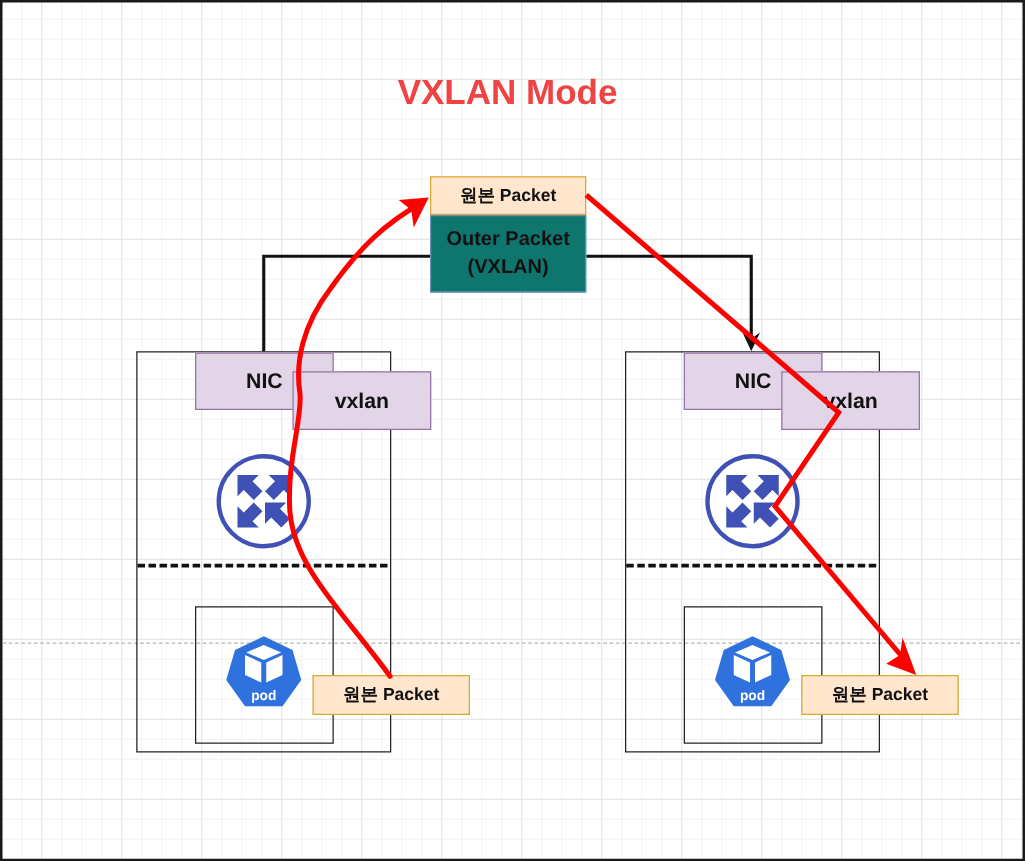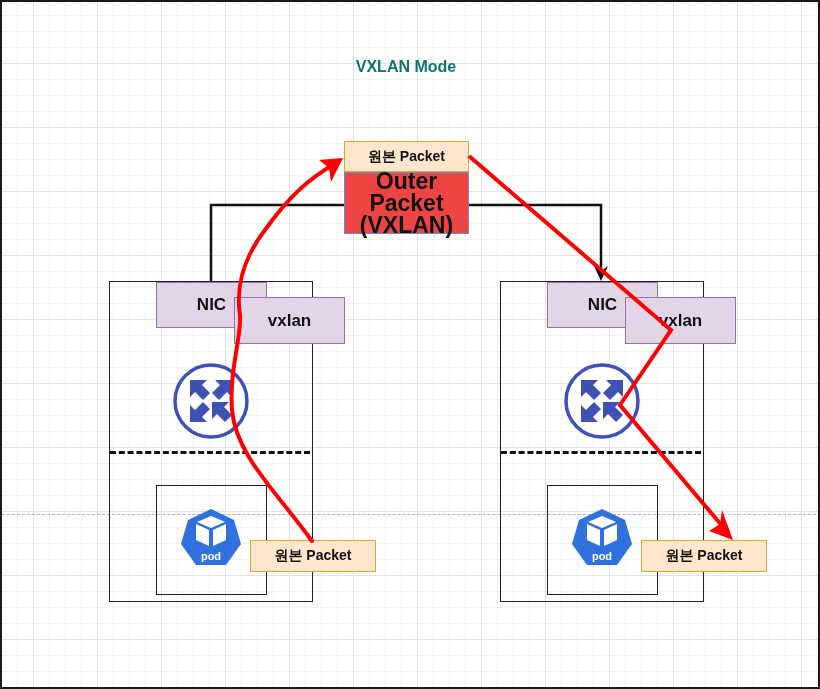--- a/index.html
+++ b/index.html
@@ -15,25 +15,25 @@
     background-image:
       linear-gradient(to right, #e2e2e2 1px, transparent 1px),
       linear-gradient(to bottom, #e2e2e2 1px, transparent 1px),
       linear-gradient(to right, #f2f2f2 1px, transparent 1px),
       linear-gradient(to bottom, #f2f2f2 1px, transparent 1px);
     background-size: 64px 64px, 64px 64px, 16px 16px, 16px 16px;
     background-position: 31px 61px, 31px 61px, 15px 13px, 15px 13px;
   }
   .title {
     position: absolute; left: 300px; top: 58px; width: 212px; text-align: center;
-    font-size: 16px; font-weight: bold; color: #0f766e;
+    font-size: 28px; font-weight: bold; color: #ef4444;
   }
   .box { position: absolute; box-sizing: border-box; display: flex; align-items: center; justify-content: center; text-align: center; font-weight: bold; color: #111; }
   .orig { background: #ffe6cc; border: 1.5px solid #d6a934; font-size: 14px; }
-  .outer { background: #ef4444; border: 1.5px solid #6c8ebf; font-size: 23px; line-height: 22px; }
+  .outer { background: #0f766e; border: 1.5px solid #6c8ebf; font-size: 16px; line-height: 22px; }
   .nic, .vx { background: #e1d5e7; border: 1.5px solid #9673a6; font-size: 17px; }
   .host { position: absolute; box-sizing: border-box; border: 1.5px solid #222; background: transparent; }
   .podbox { position: absolute; box-sizing: border-box; border: 1.5px solid #222; }
   .dash { position: absolute; height: 0; border-top: 3px dashed #111; }
   .hdash { position: absolute; left: 2px; width: 814px; top: 514px; height: 0; border-top: 1px dashed #b5b5b5; }
   svg.overlay { position: absolute; left: 0; top: 0; width: 820px; height: 689px; pointer-events: none; }
   .icon { position: absolute; }
 </style>
 </head>
 <body>

